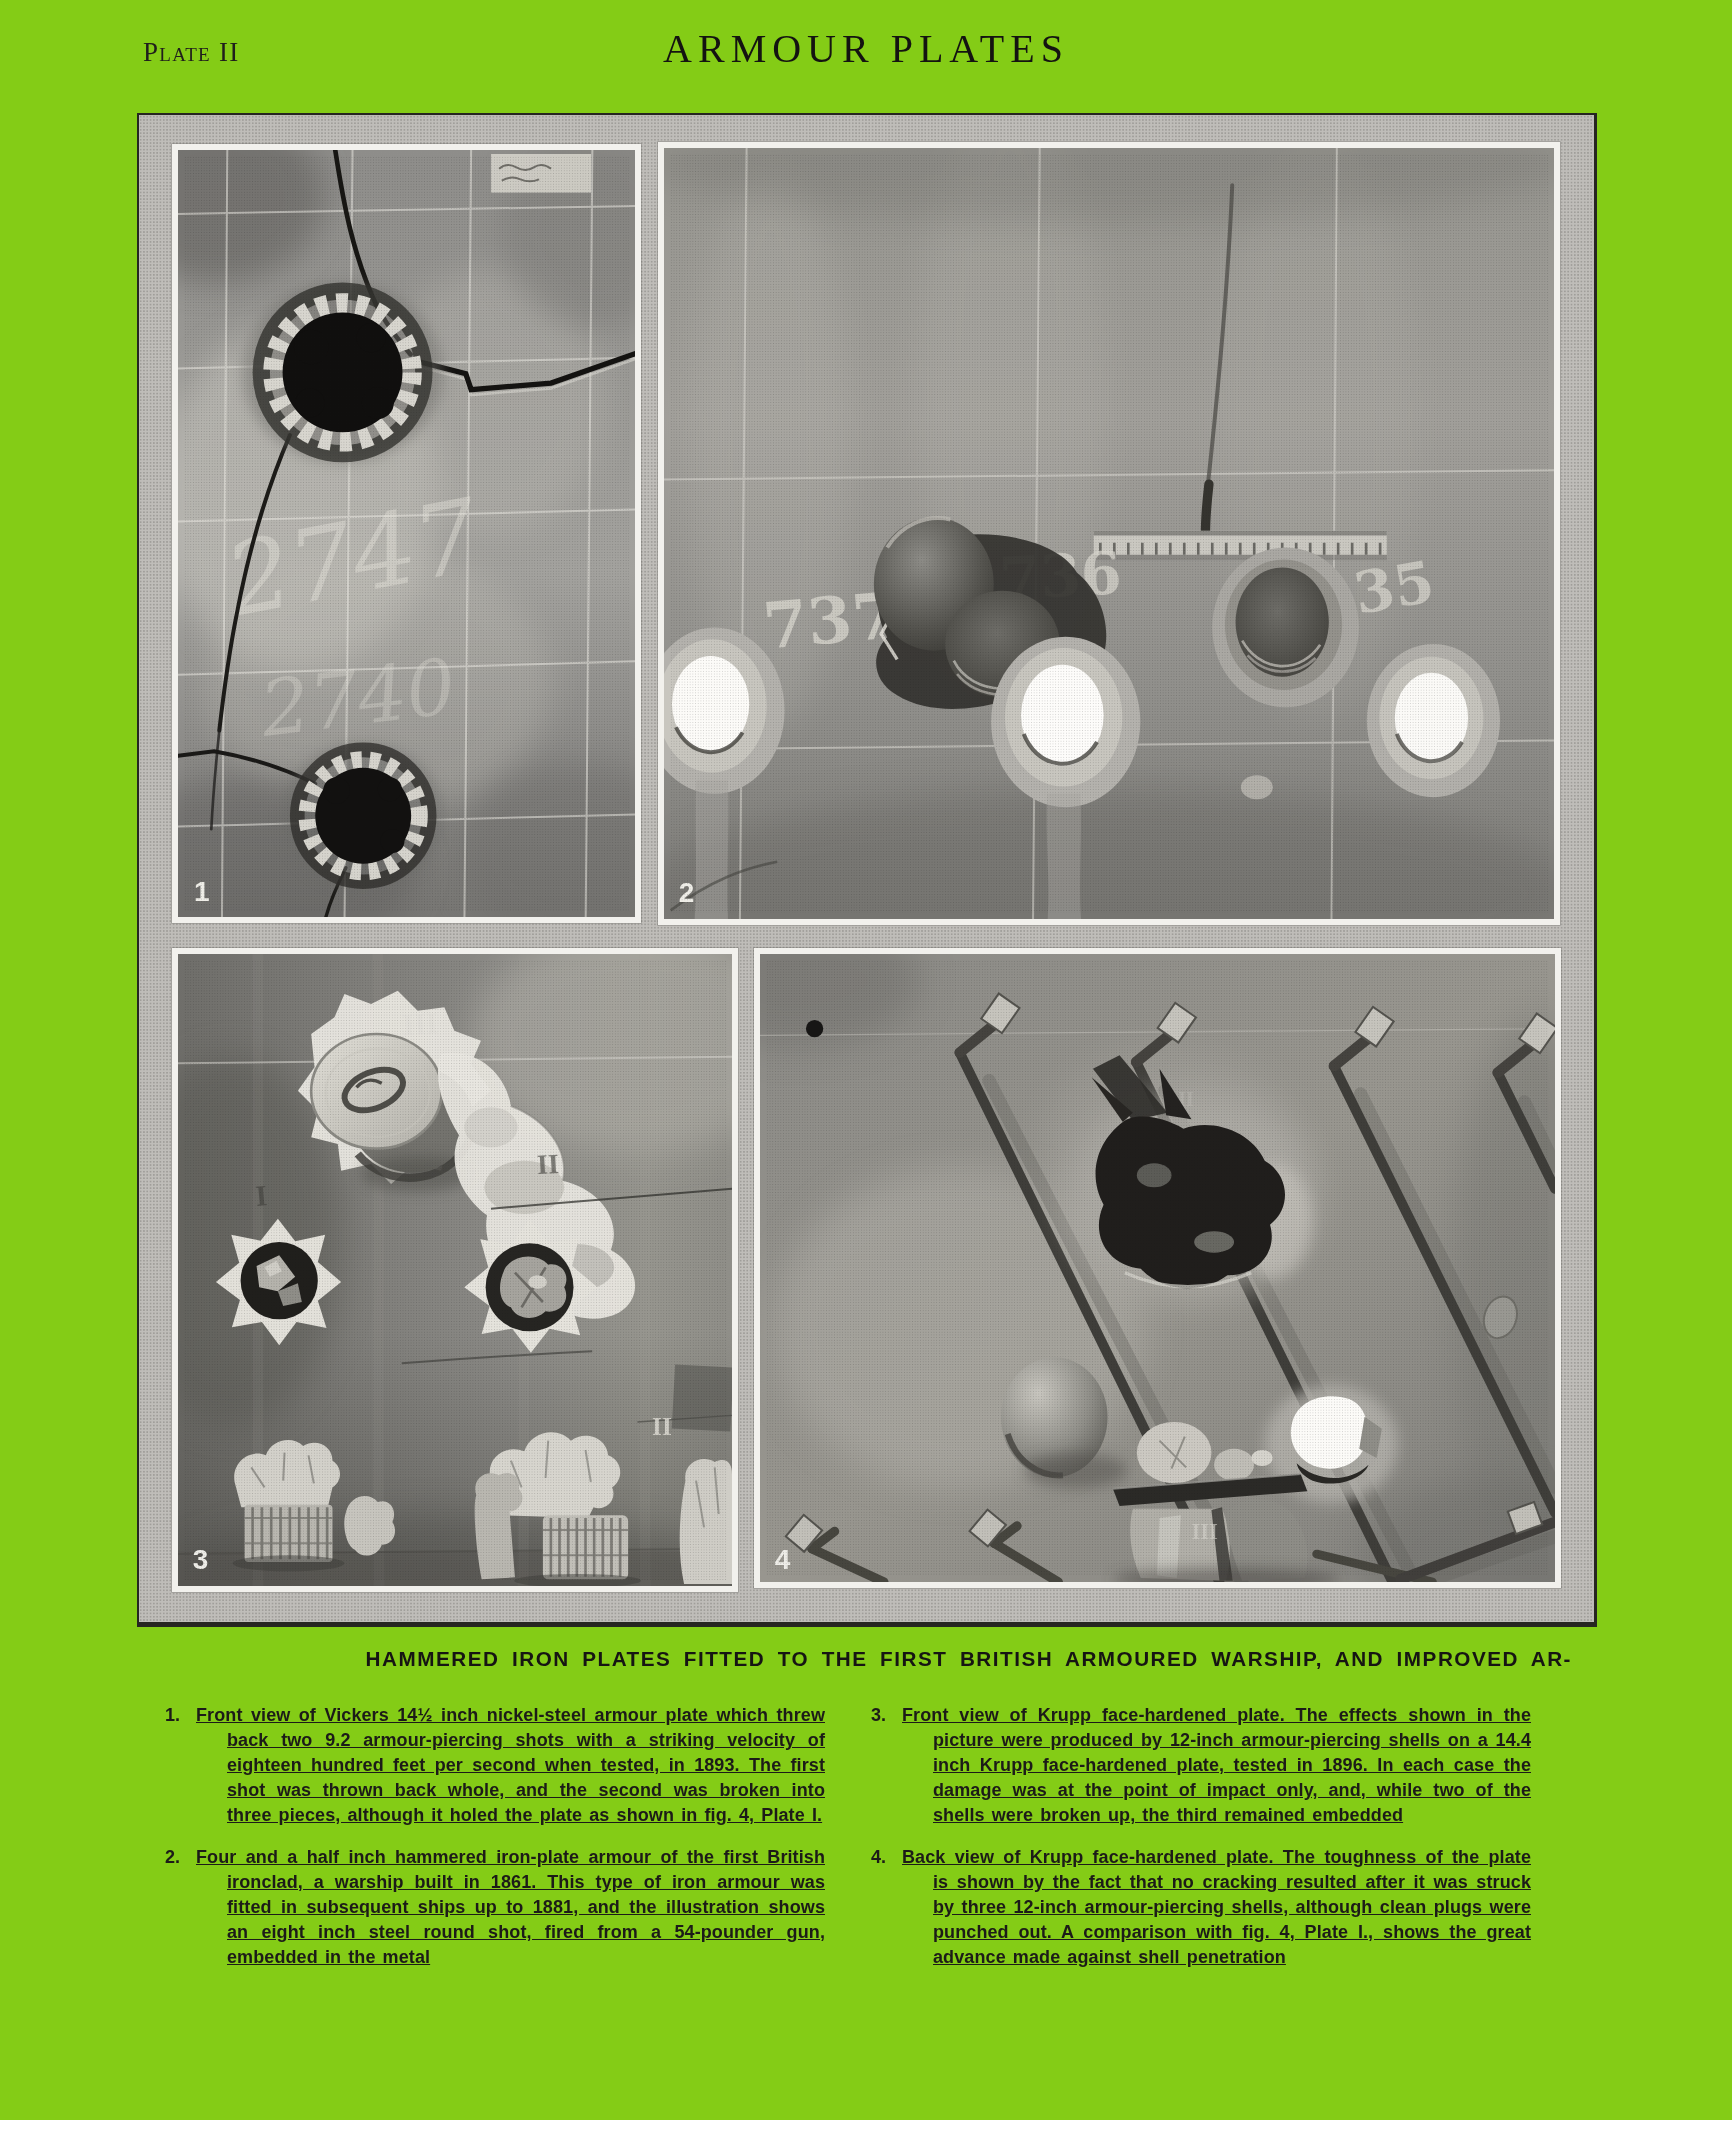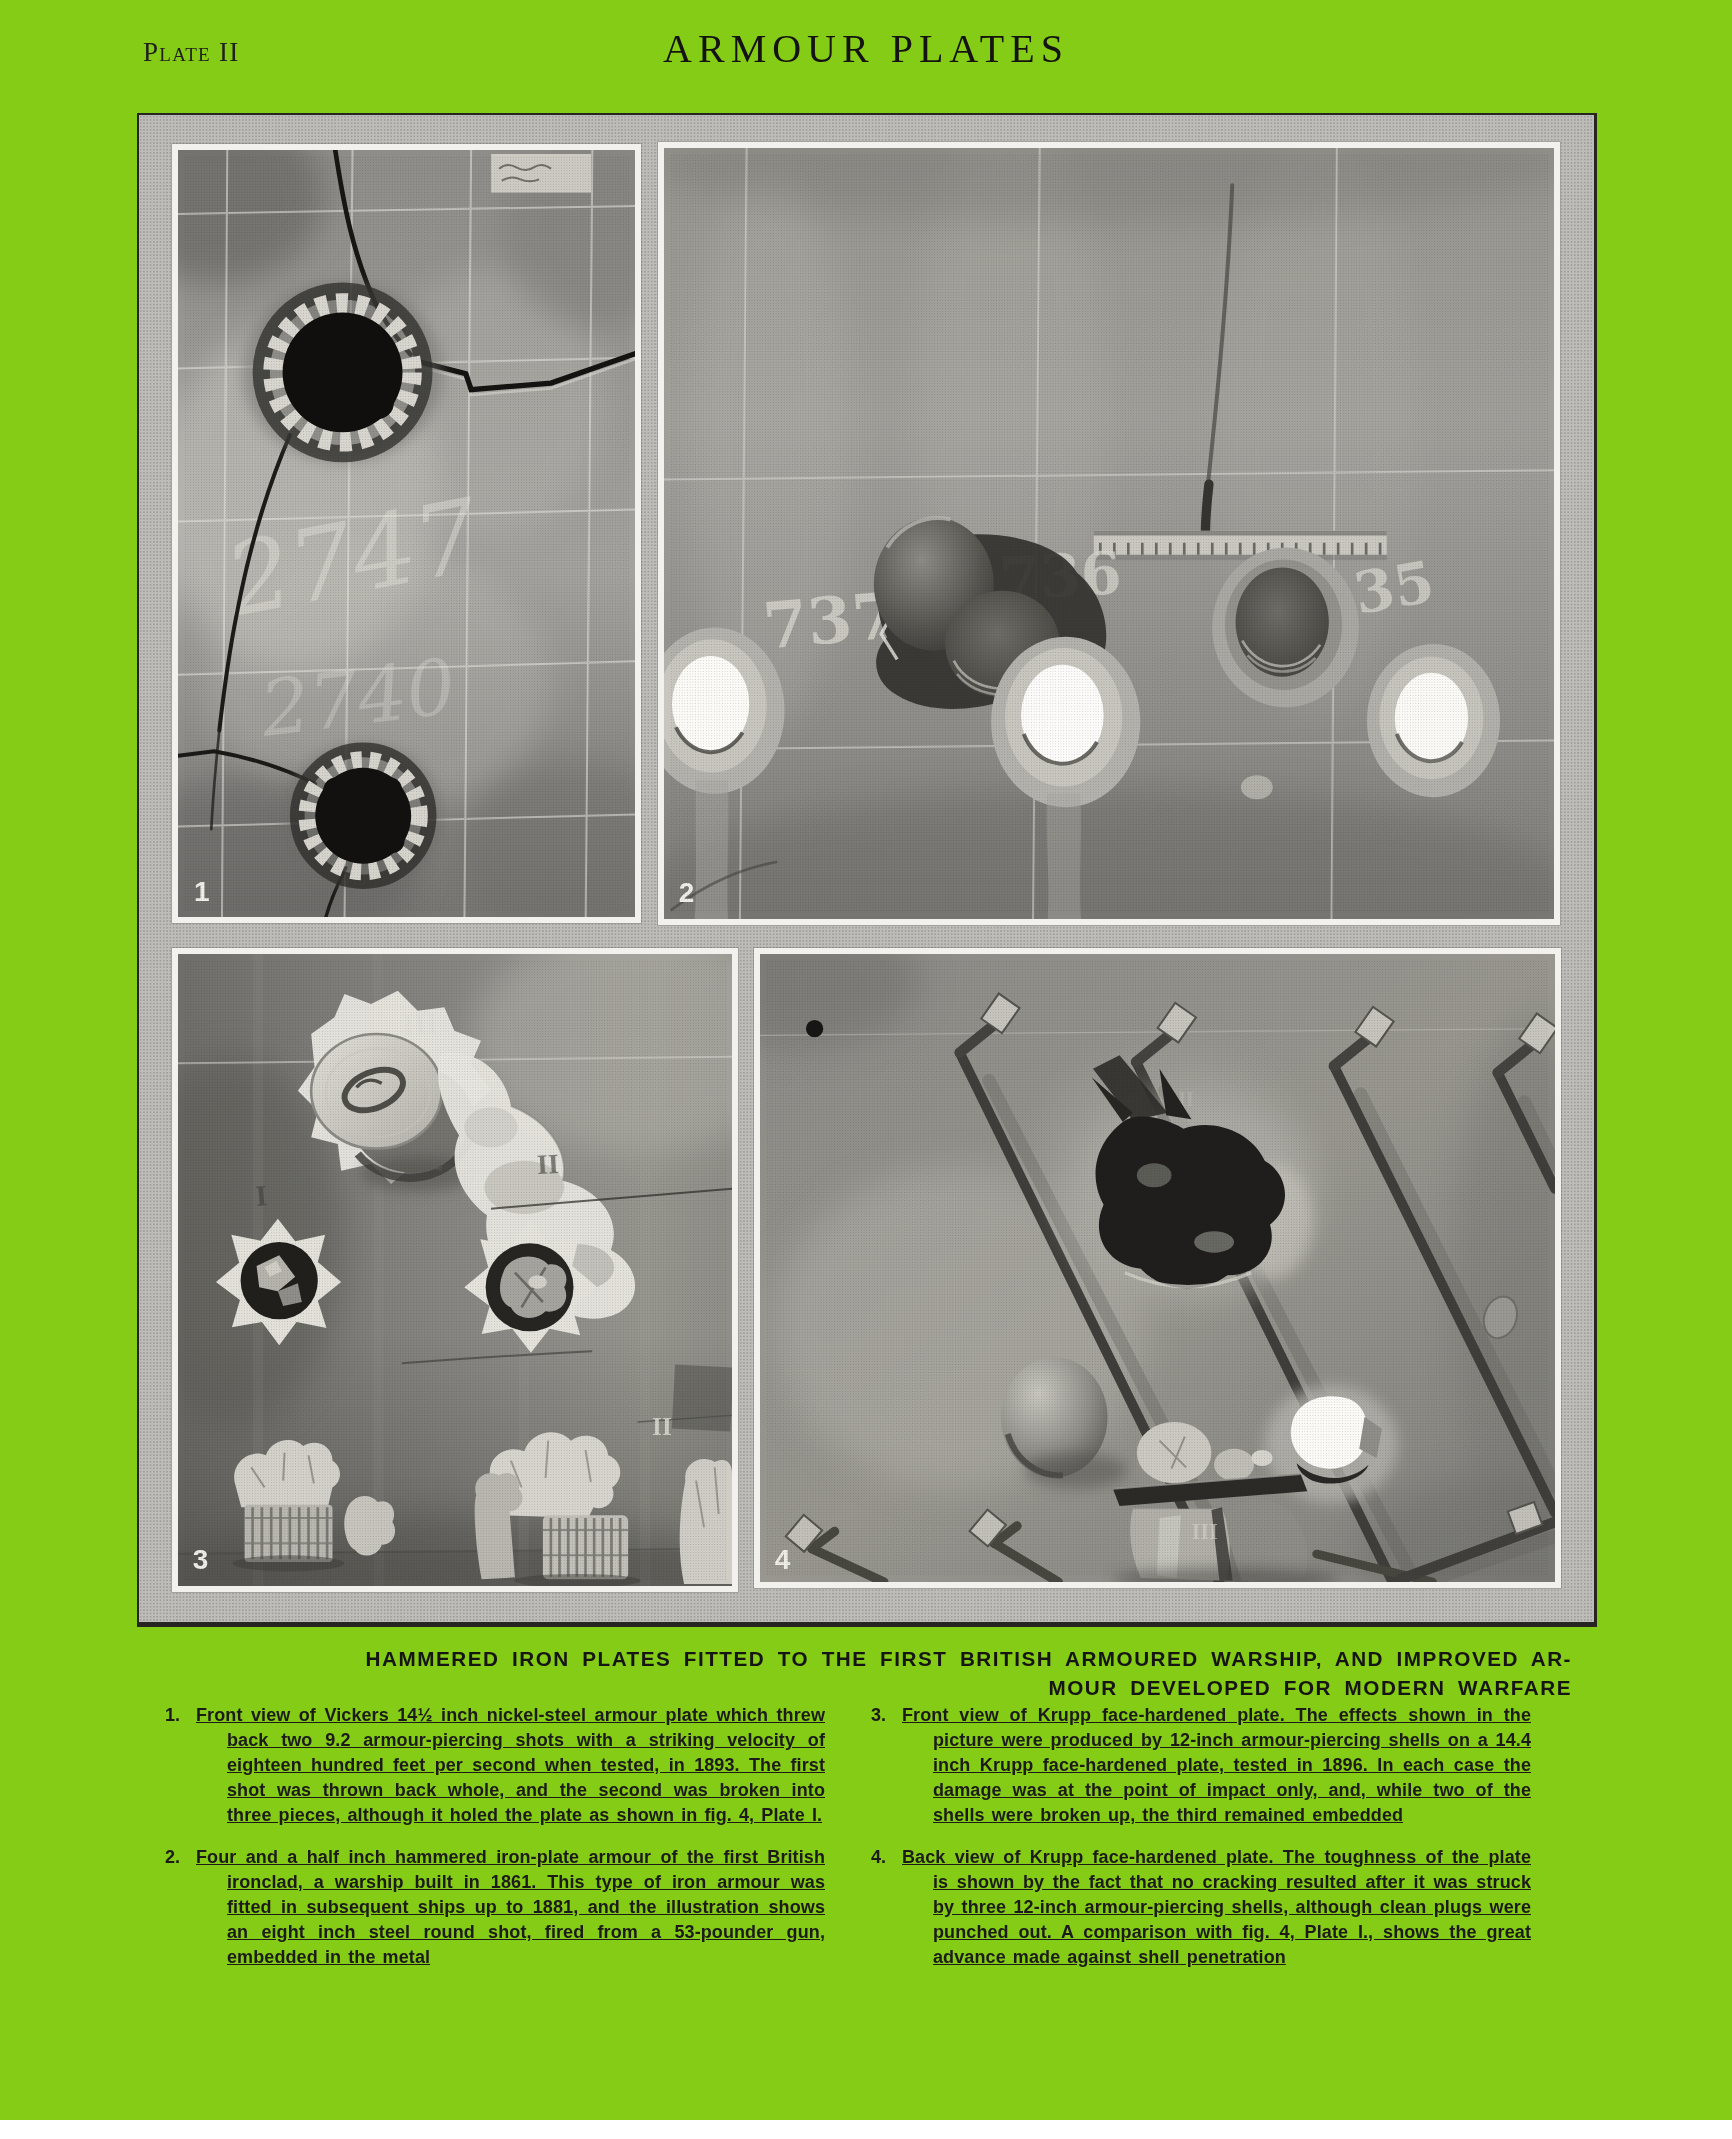--- a/index.html
+++ b/index.html
@@ -426,31 +426,30 @@
         <ellipse cx="1112" cy="545" rx="24" ry="32" fill="#9d9c96" stroke="#6b6a64" stroke-width="3" opacity=".85" transform="rotate(18 1112 545)"></ellipse>
         <text class="svgtext" x="22" y="922" font-size="42" fill="#eeede8">4</text>
       </svg>
       <div class="grain"></div>
     </div>
 
   </div>
 
   <div class="caption-heading">
     <div>HAMMERED IRON PLATES FITTED TO THE FIRST BRITISH ARMOURED WARSHIP, AND IMPROVED AR-</div>
-    <div>MOUR DEVELOPED FOR MODERN WARFARE</div>
   </div>
 
   <div class="cap-col" id="col-left">
     <div class="cap-entry">
       <div class="cap-num">1.</div>
       <div class="cap-text">Front view of Vickers 14½ inch nickel-steel armour plate which threw back two 9.2 armour-piercing shots with a striking velocity of eighteen hundred feet per second when tested, in 1893. The first shot was thrown back whole, and the second was broken into three pieces, although it holed the plate as shown in fig. 4, Plate I.</div>
     </div>
     <div class="cap-entry">
       <div class="cap-num">2.</div>
-      <div class="cap-text">Four and a half inch hammered iron-plate armour of the first British ironclad, a warship built in 1861. This type of iron armour was fitted in subsequent ships up to 1881, and the illustration shows an eight inch steel round shot, fired from a 53-pounder gun, embedded in the metal</div>
+      <div class="cap-text">Four and a half inch hammered iron-plate armour of the first British ironclad, a warship built in 1861. This type of iron armour was fitted in subsequent ships up to 1881, and the illustration shows an eight inch steel round shot, fired from a 54-pounder gun, embedded in the metal</div>
     </div>
   </div>
 
   <div class="cap-col" id="col-right">
     <div class="cap-entry">
       <div class="cap-num">3.</div>
       <div class="cap-text">Front view of Krupp face-hardened plate. The effects shown in the picture were produced by 12-inch armour-piercing shells on a 14.4 inch Krupp face-hardened plate, tested in 1896. In each case the damage was at the point of impact only, and, while two of the shells were broken up, the third remained embedded</div>
     </div>
     <div class="cap-entry">
       <div class="cap-num">4.</div>

